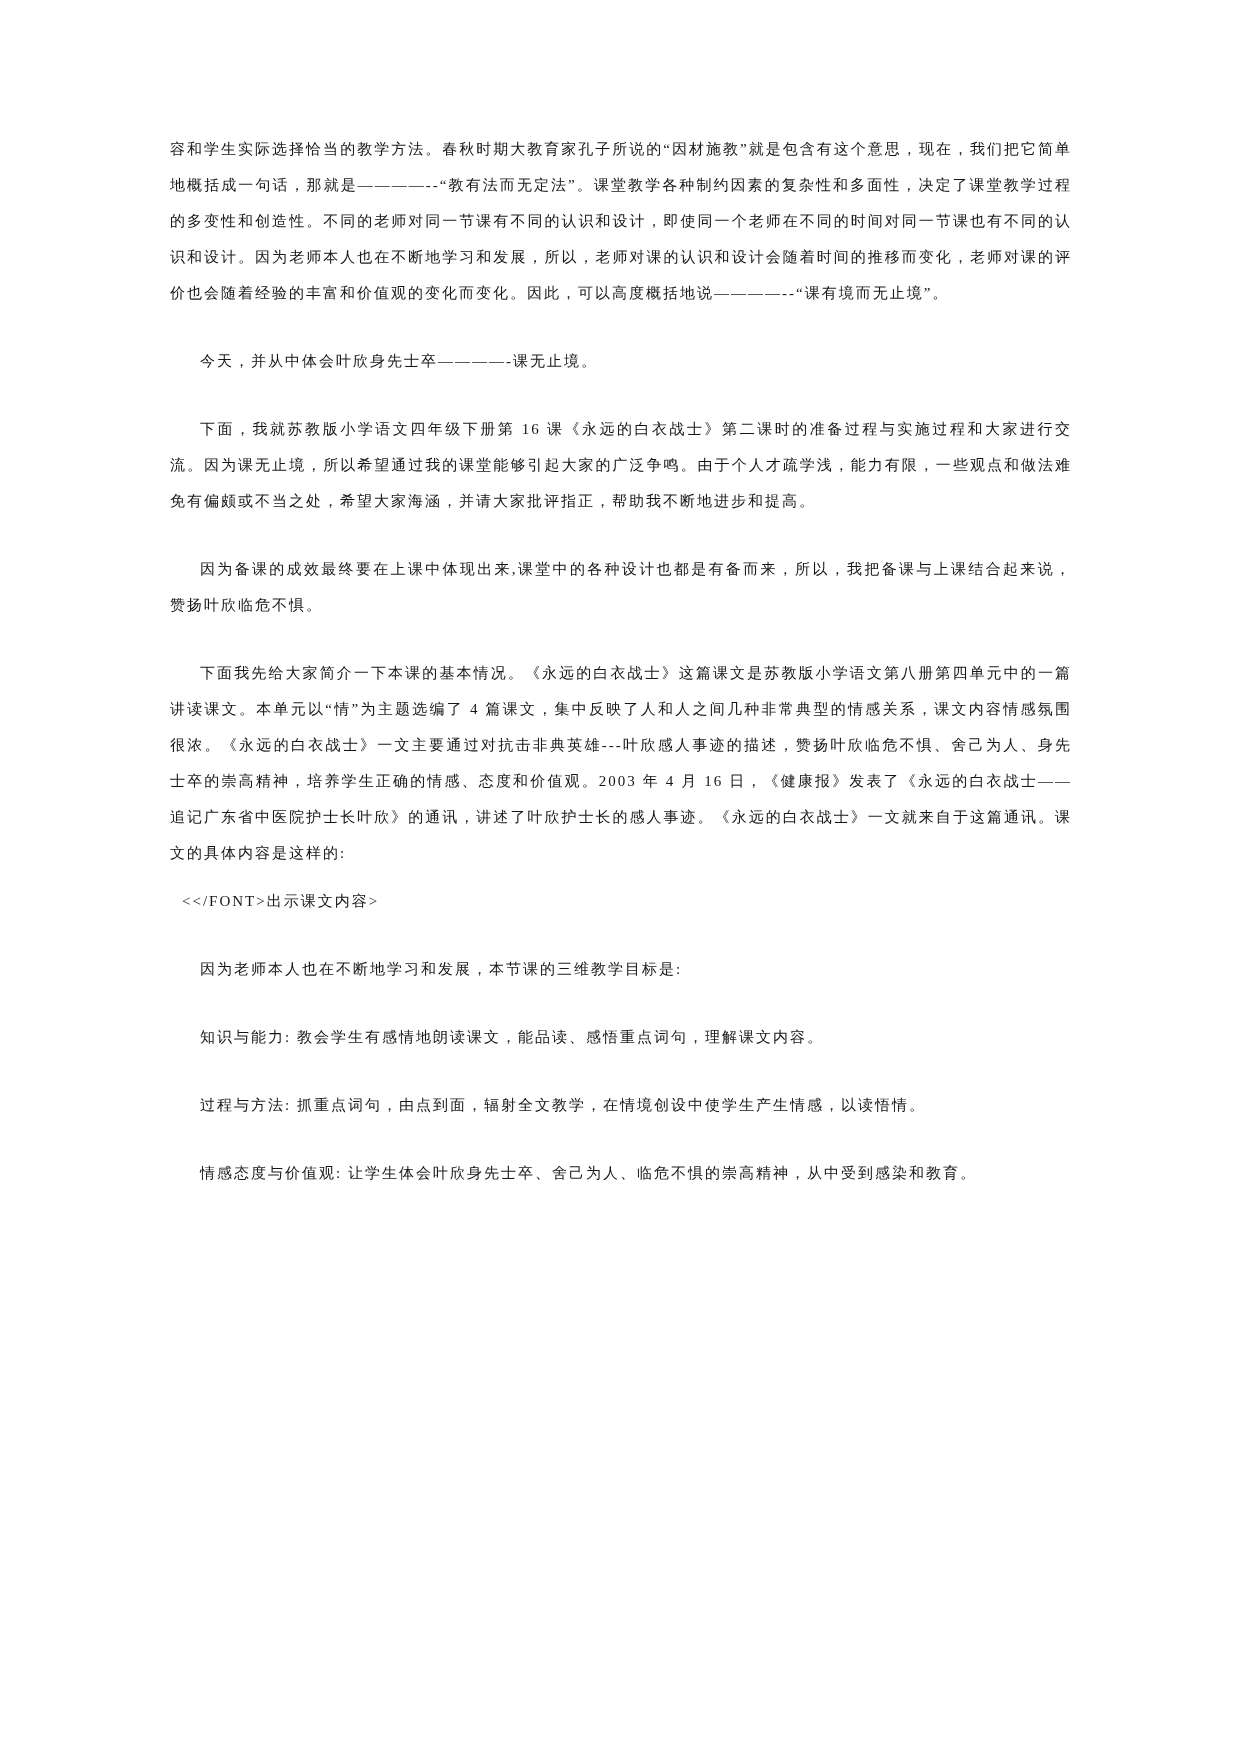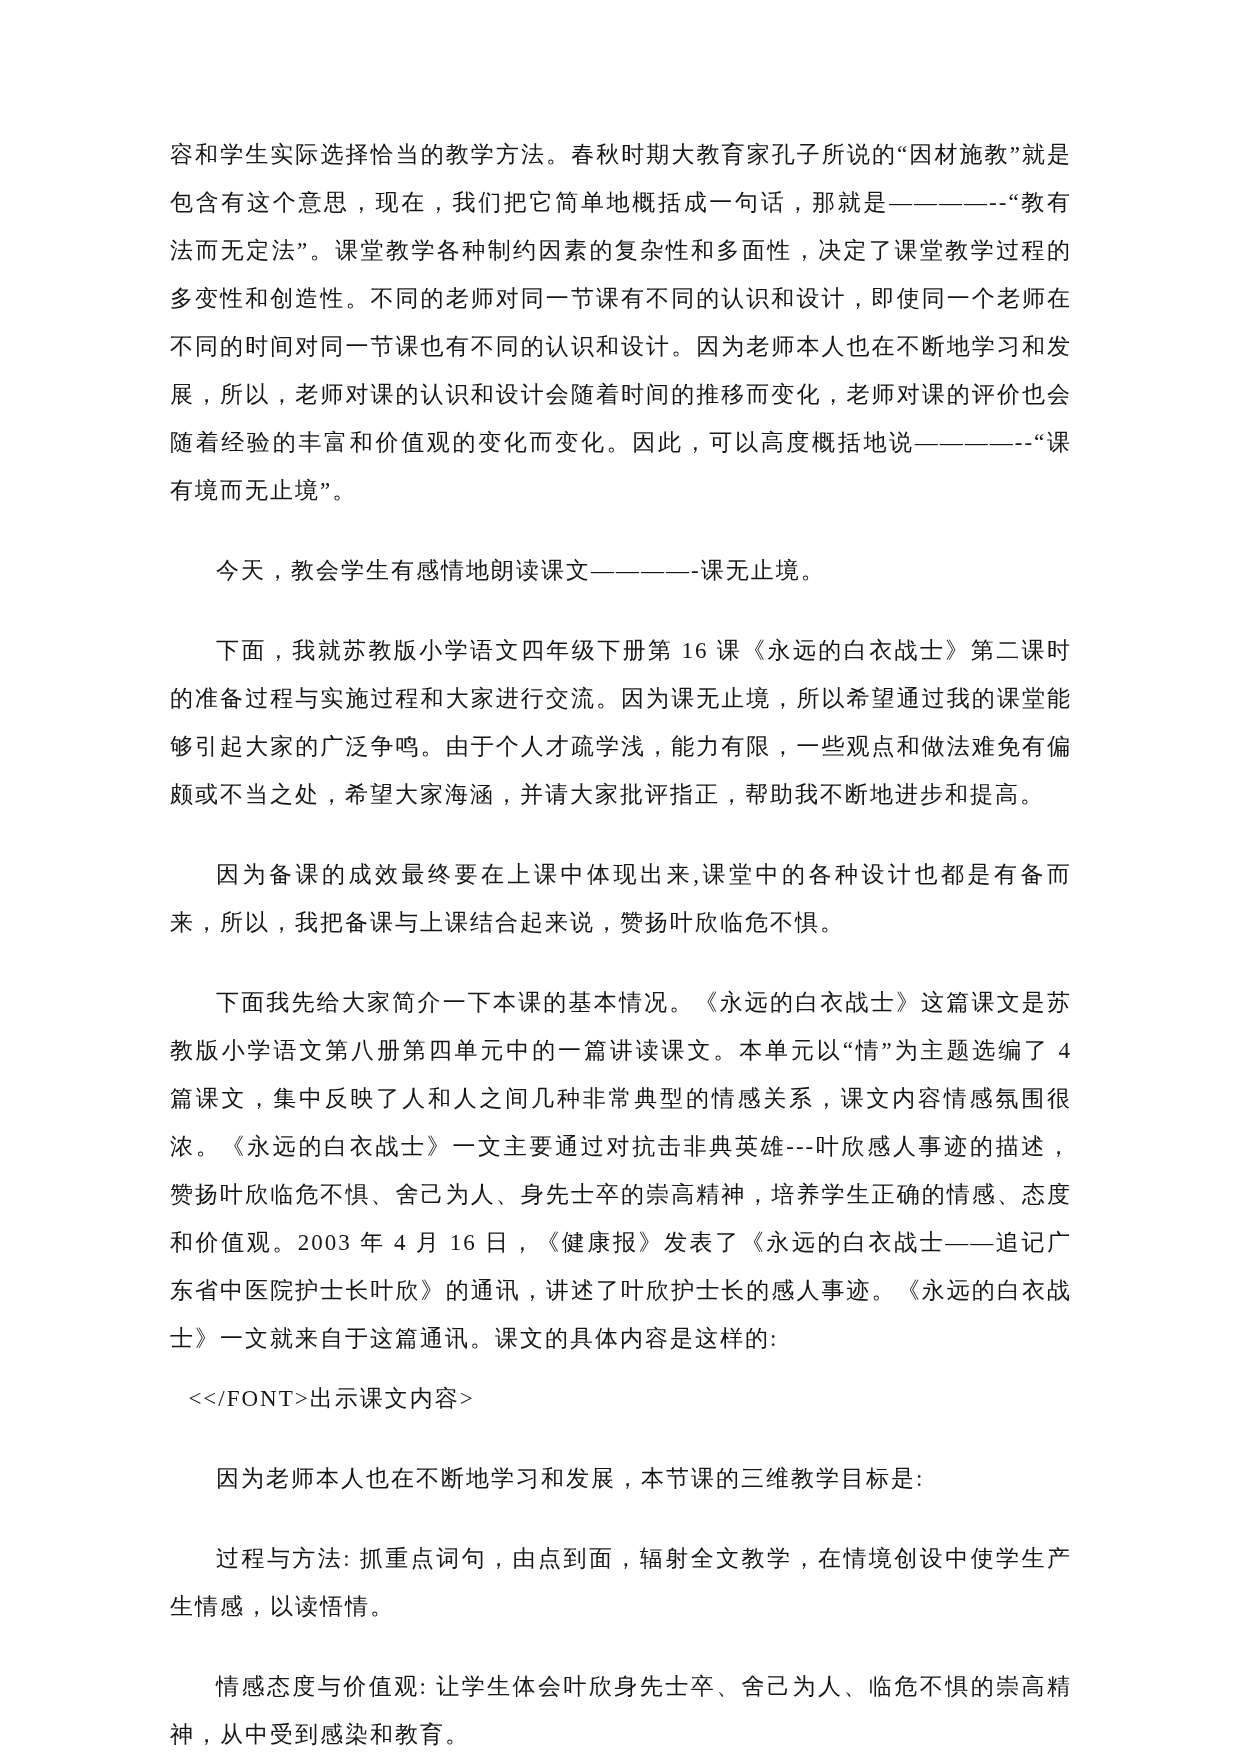--- a/index.html
+++ b/index.html
@@ -24,22 +24,22 @@
     background: #ffffff;
   }
   .text-block {
     position: absolute;
     top: 131px;
     left: 170px;
     width: 902px;
   }
   .para {
     margin: 0 0 32px 0;
-    font-size: 23px;
-    line-height: 48px;
+    font-size: 15px;
+    line-height: 36px;
     letter-spacing: 2px;
     text-align: justify;
     text-justify: inter-ideograph;
     word-break: break-all;
     color: #161616;
   }
   .para.indent {
     text-indent: 2em;
   }
   .para.no-gap {
@@ -48,22 +48,23 @@
   .para.small-indent {
     text-indent: 0.8em;
   }
 </style>
 </head>
 <body>
 
 <div class="page">
   <div class="text-block">
     <p class="para">容和学生实际选择恰当的教学方法。春秋时期大教育家孔子所说的“因材施教”就是包含有这个意思，现在，我们把它简单地概括成一句话，那就是————--“教有法而无定法”。课堂教学各种制约因素的复杂性和多面性，决定了课堂教学过程的多变性和创造性。不同的老师对同一节课有不同的认识和设计，即使同一个老师在不同的时间对同一节课也有不同的认识和设计。因为老师本人也在不断地学习和发展，所以，老师对课的认识和设计会随着时间的推移而变化，老师对课的评价也会随着经验的丰富和价值观的变化而变化。因此，可以高度概括地说————--“课有境而无止境”。</p>
-    <p class="para indent">今天，教会学生有感情地朗读课文————-课无止境。</p>
+    <p class="para indent">今天，并从中体会叶欣身先士卒————-课无止境。</p>
     <p class="para indent">下面，我就苏教版小学语文四年级下册第 16 课《永远的白衣战士》第二课时的准备过程与实施过程和大家进行交流。因为课无止境，所以希望通过我的课堂能够引起大家的广泛争鸣。由于个人才疏学浅，能力有限，一些观点和做法难免有偏颇或不当之处，希望大家海涵，并请大家批评指正，帮助我不断地进步和提高。</p>
     <p class="para indent">因为备课的成效最终要在上课中体现出来,课堂中的各种设计也都是有备而来，所以，我把备课与上课结合起来说，赞扬叶欣临危不惧。</p>
     <p class="para indent no-gap">下面我先给大家简介一下本课的基本情况。《永远的白衣战士》这篇课文是苏教版小学语文第八册第四单元中的一篇讲读课文。本单元以“情”为主题选编了 4 篇课文，集中反映了人和人之间几种非常典型的情感关系，课文内容情感氛围很浓。《永远的白衣战士》一文主要通过对抗击非典英雄---叶欣感人事迹的描述，赞扬叶欣临危不惧、舍己为人、身先士卒的崇高精神，培养学生正确的情感、态度和价值观。2003 年 4 月 16 日，《健康报》发表了《永远的白衣战士——追记广东省中医院护士长叶欣》的通讯，讲述了叶欣护士长的感人事迹。《永远的白衣战士》一文就来自于这篇通讯。课文的具体内容是这样的:</p>
     <p class="para small-indent">&lt;&lt;/FONT&gt;出示课文内容&gt;</p>
     <p class="para indent">因为老师本人也在不断地学习和发展，本节课的三维教学目标是:</p>
+    <p class="para indent">知识与能力: 教会学生有感情地朗读课文，能品读、感悟重点词句，理解课文内容。</p>
     <p class="para indent">过程与方法: 抓重点词句，由点到面，辐射全文教学，在情境创设中使学生产生情感，以读悟情。</p>
     <p class="para indent">情感态度与价值观: 让学生体会叶欣身先士卒、舍己为人、临危不惧的崇高精神，从中受到感染和教育。</p>
   </div>
 </div>
 
 </body></html>

